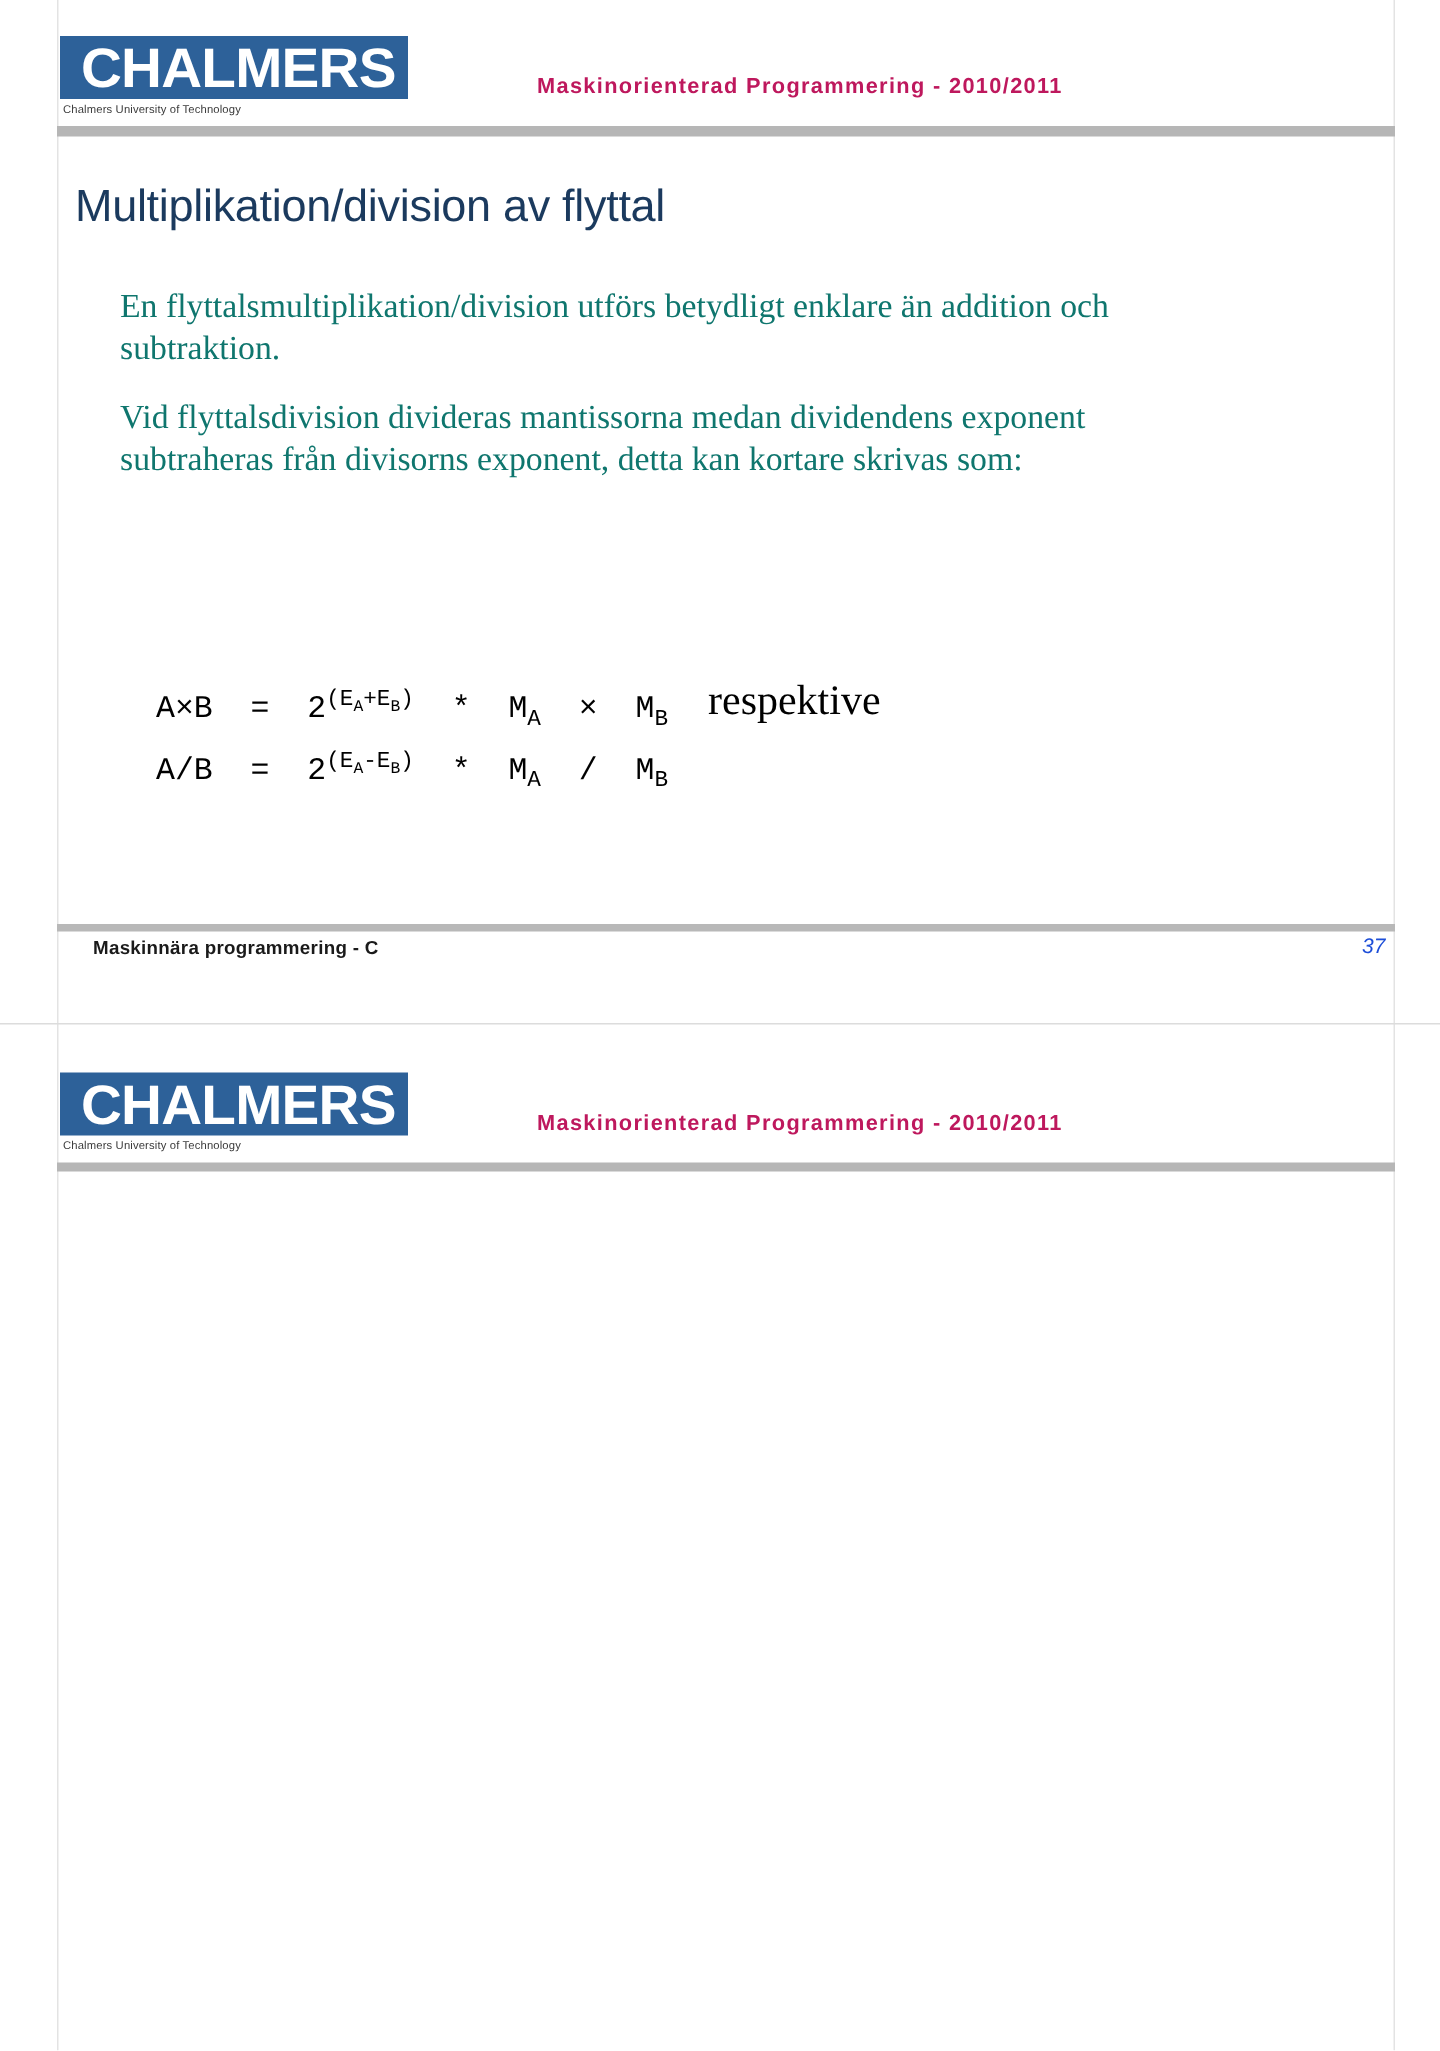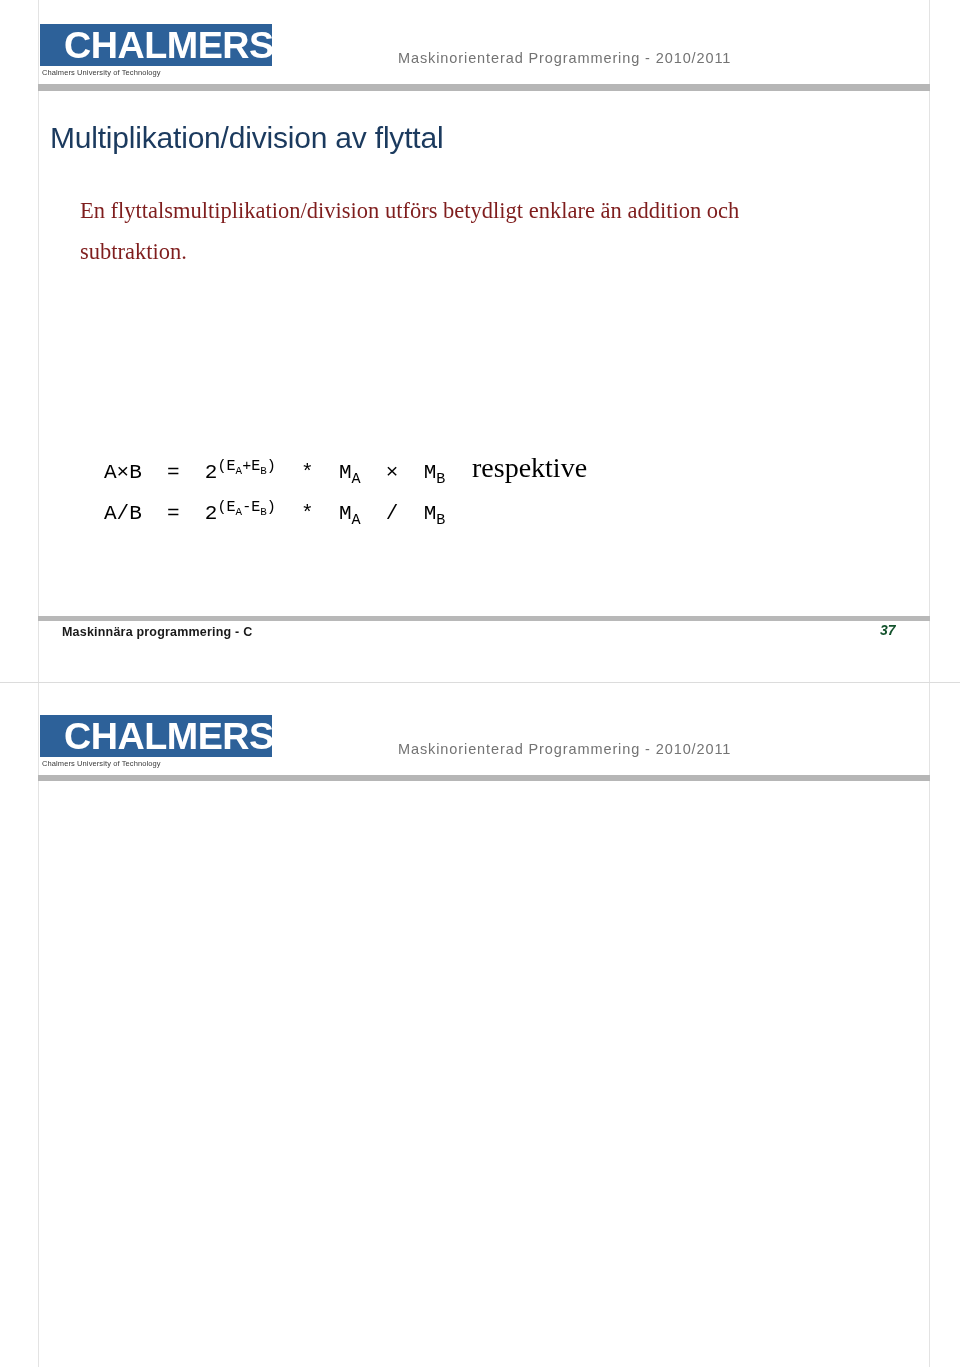--- a/index.html
+++ b/index.html
@@ -20,21 +20,21 @@
   .slide{position:absolute;left:0;width:960px;}
   #slide-1{top:0;height:682px;}
   #slide-2{top:683px;height:684px;}
 
   
   .slide-header{position:relative;height:86px;}
   .logo{
     position:absolute;left:40px;top:24px;
     width:232px;height:42px;
     background:#2d6199;
-    display:flex;align-items:center;justify-content:flex-end;
+    display:flex;align-items:center;justify-content:center;
     overflow:hidden;
   }
   .logo-word{
     color:#ffffff;
     font-family:"Liberation Sans", sans-serif;
     font-weight:bold;
     font-size:37px;
     letter-spacing:-0.5px;
     line-height:1;
     padding-left:6px;
@@ -43,22 +43,22 @@
   .logo-sub{
     position:absolute;left:42px;top:68px;
     font-size:7.5px;color:#3a3a3a;
     font-family:"Liberation Sans", sans-serif;
     letter-spacing:0.1px;
     white-space:nowrap;
     text-align:center;
   }
   .course-title{
     position:absolute;left:358px;top:50px;
-    font-size:14.5px;font-weight:normal;color:#737373;
-    letter-spacing:0.9px;white-space:nowrap;margin-left:40px;
+    font-size:14.5px;font-weight:bold;color:#be185d;
+    letter-spacing:0.9px;white-space:nowrap;
   }
   .header-bar{
     position:absolute;left:38px;top:84px;width:892px;height:7px;
     background:#b6b6b6;
   }
   .header-bar.thin{height:6px;}
 
   
   .slide-title{
     position:absolute;left:50px;
@@ -66,22 +66,22 @@
     font-weight:normal;
     letter-spacing:-0.2px;
     white-space:nowrap;
   }
   #slide-1 .slide-title{top:101px;}
 
   
   .body-text{
     position:absolute;left:80px;width:700px;
     font-family:"Liberation Serif", serif;
-    font-size:22.5px;color:#7f1d1d;
-    line-height:41px;
+    font-size:22.5px;color:#0f766e;
+    line-height:28px;
   }
   .para{margin:0 0 18px 0;}
 
   
   .formula{
     position:absolute;left:80px;top:452px;
     font-family:"Liberation Mono", monospace;
     font-size:21px;color:#000;
     line-height:28px;
     white-space:nowrap;
@@ -100,22 +100,22 @@
   .footer-bar{
     position:absolute;left:38px;width:892px;height:5px;background:#b8b8b8;
   }
   .footer-left{
     position:absolute;left:50px;
     font-size:12.5px;font-weight:bold;color:#1a1a1a;
     letter-spacing:0.2px;
     padding-left:12px;
   }
   .footer-right{
-    position:absolute;left:880px;
-    font-size:14px;font-style:italic;font-weight:bold;color:#14532d;
+    position:absolute;left:908px;
+    font-size:14px;font-style:italic;font-weight:normal;color:#1d4ed8;
   }
   #slide-1 .footer-bar{top:616px;}
   #slide-1 .footer-left{top:625px;}
   #slide-1 .footer-right{top:622px;}
 </style>
 </head>
 <body>
 
 <div class="page-rule left"></div>
 <div class="page-rule right"></div>
@@ -128,20 +128,21 @@
     </div>
     <div class="logo-sub">Chalmers University of Technology</div>
     <div class="course-title">Maskinorienterad Programmering - 2010/2011</div>
     <div class="header-bar"></div>
   </div>
 
   <h1 class="slide-title">Multiplikation/division av flyttal</h1>
 
   <div class="body-text" style="top:190px;">
     <p class="para">En flyttalsmultiplikation/division utförs betydligt enklare än addition och subtraktion.</p>
+    <p class="para">Vid flyttalsdivision divideras mantissorna medan dividendens exponent subtraheras från divisorns exponent, detta kan kortare skrivas som:</p>
   </div>
 
   <div class="formula">
     <span class="row"><span>A×B</span>&nbsp; <span>=</span>&nbsp; <span>2</span><span class="sup"><span>(E</span><span class="sub">A</span><span>+E</span><span class="sub">B</span><span>)</span></span>&nbsp; <span>*</span>&nbsp; <span>M</span><span class="sub">A</span>&nbsp; <span>×</span>&nbsp; <span>M</span><span class="sub">B</span></span>
     <span class="row"><span>A/B</span>&nbsp; <span>=</span>&nbsp; <span>2</span><span class="sup"><span>(E</span><span class="sub">A</span><span>-E</span><span class="sub">B</span><span>)</span></span>&nbsp; <span>*</span>&nbsp; <span>M</span><span class="sub">A</span>&nbsp; <span>/</span>&nbsp; <span>M</span><span class="sub">B</span></span>
   </div>
 
   <div class="respektive">respektive</div>
 
   <div class="footer-bar"></div>

